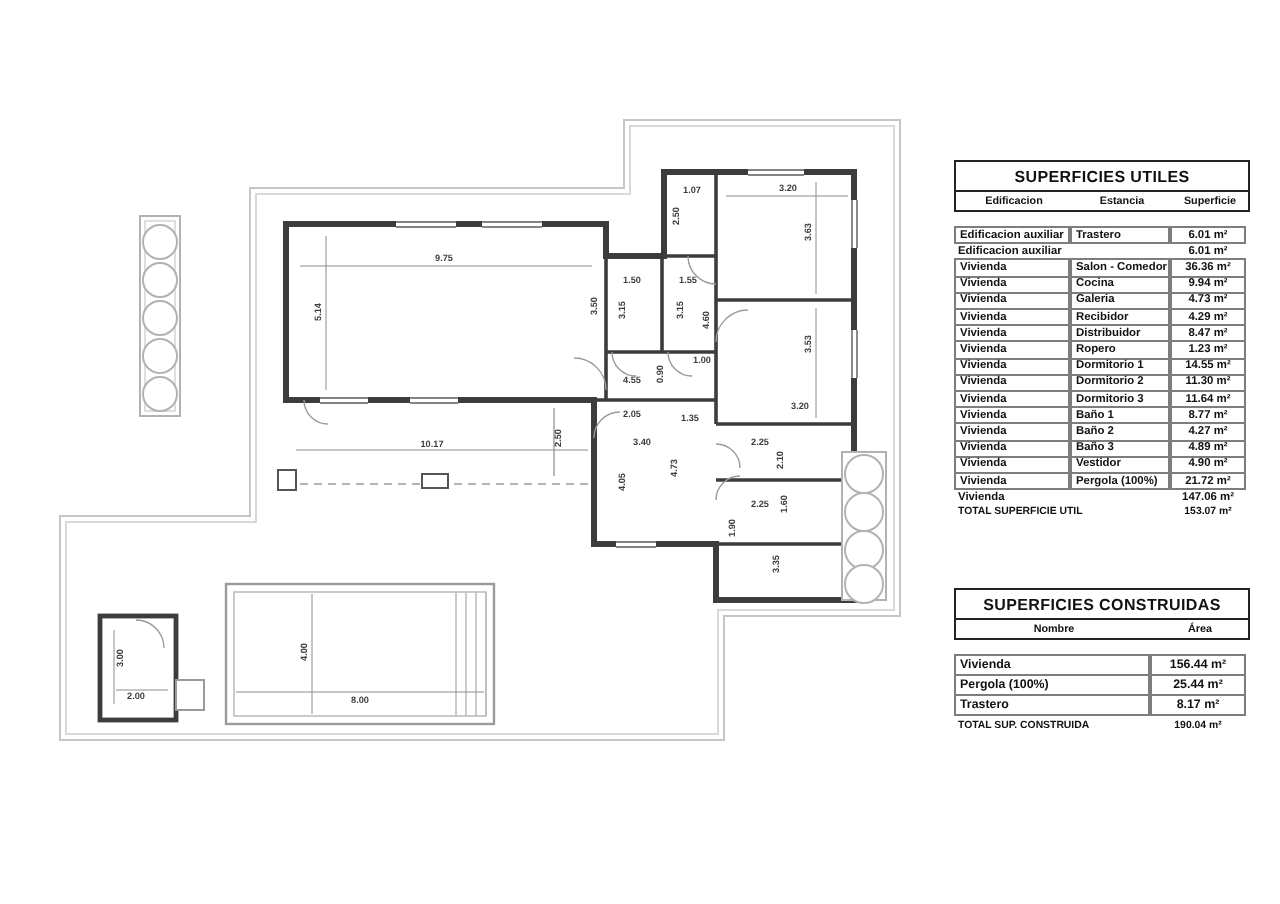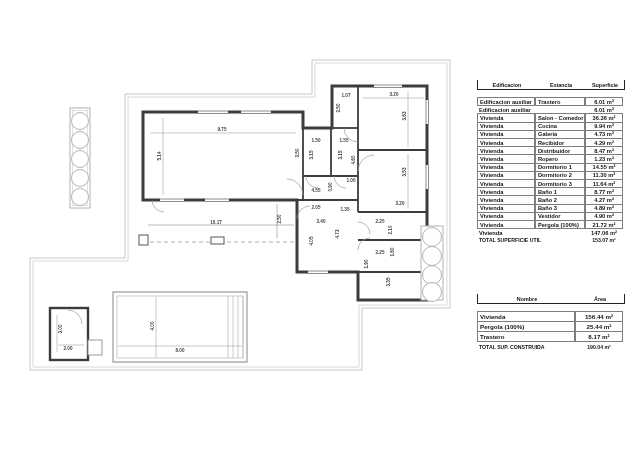--- a/index.html
+++ b/index.html
@@ -212,20 +212,21 @@
         <span class="dim rot" style="left: 311px; top: 241px;">4.05</span>
         <span class="dim rot" style="left: 337px; top: 234px;">4.73</span>
         <span class="dim" style="left: 68px; top: 348px;">2.00</span>
         <span class="dim rot" style="left: 60px; top: 329px;">3.00</span>
         <span class="dim" style="left: 180px; top: 350px;">8.00</span>
         <span class="dim rot" style="left: 152px; top: 326px;">4.00</span>
       </div>
   </div>
 
   <div class="tbl" id="utiles">
+    <div class="tbl-title">SUPERFICIES UTILES</div>
     <div class="tbl-head">
       <div>Edificacion</div>
       <div>Estancia</div>
       <div>Superficie</div>
     </div>
     <div class="tbl-gap"></div>
     <div id="utiles-rows">
         <div class="trow item">
           <div class="c c0">Edificacion auxiliar</div>
           <div class="c c1">Trastero</div>
@@ -310,20 +311,21 @@
           <div class="c c2">147.06 m²</div>
         </div>
         <div class="trow total">
           <div class="c c0" style="grid-column: 1 / 3;">TOTAL SUPERFICIE UTIL</div>
           <div class="c c2">153.07 m²</div>
         </div>
       </div>
   </div>
 
   <div class="tbl" id="construidas">
+    <div class="tbl-title">SUPERFICIES CONSTRUIDAS</div>
     <div class="tbl-head">
       <div>Nombre</div>
       <div>Área</div>
     </div>
     <div class="tbl-gap"></div>
     <div id="construidas-rows">
         <div class="crow item">
           <div class="c c0">Vivienda</div>
           <div class="c c1">156.44 m²</div>
         </div>

